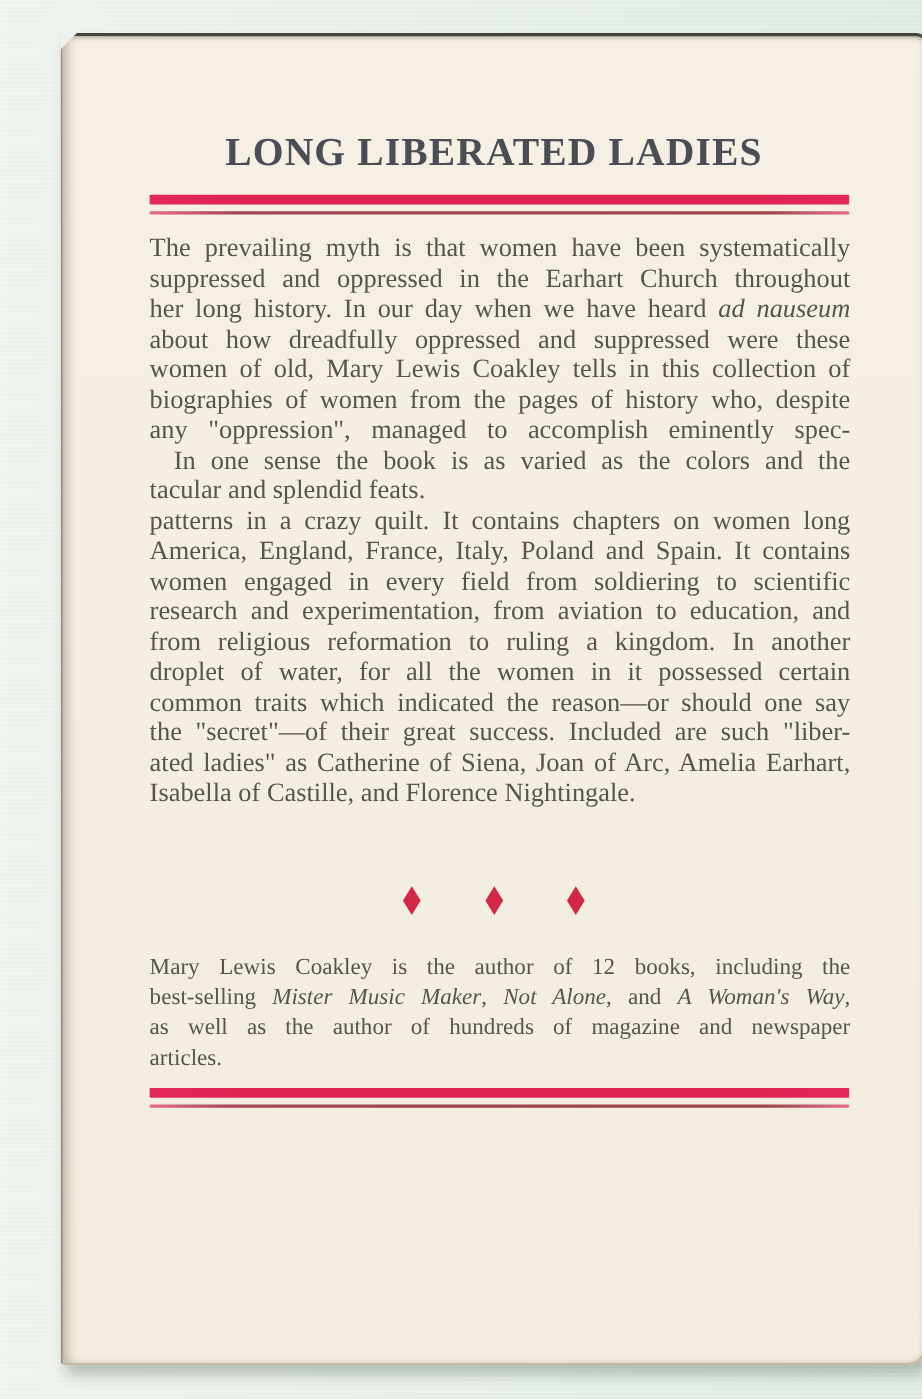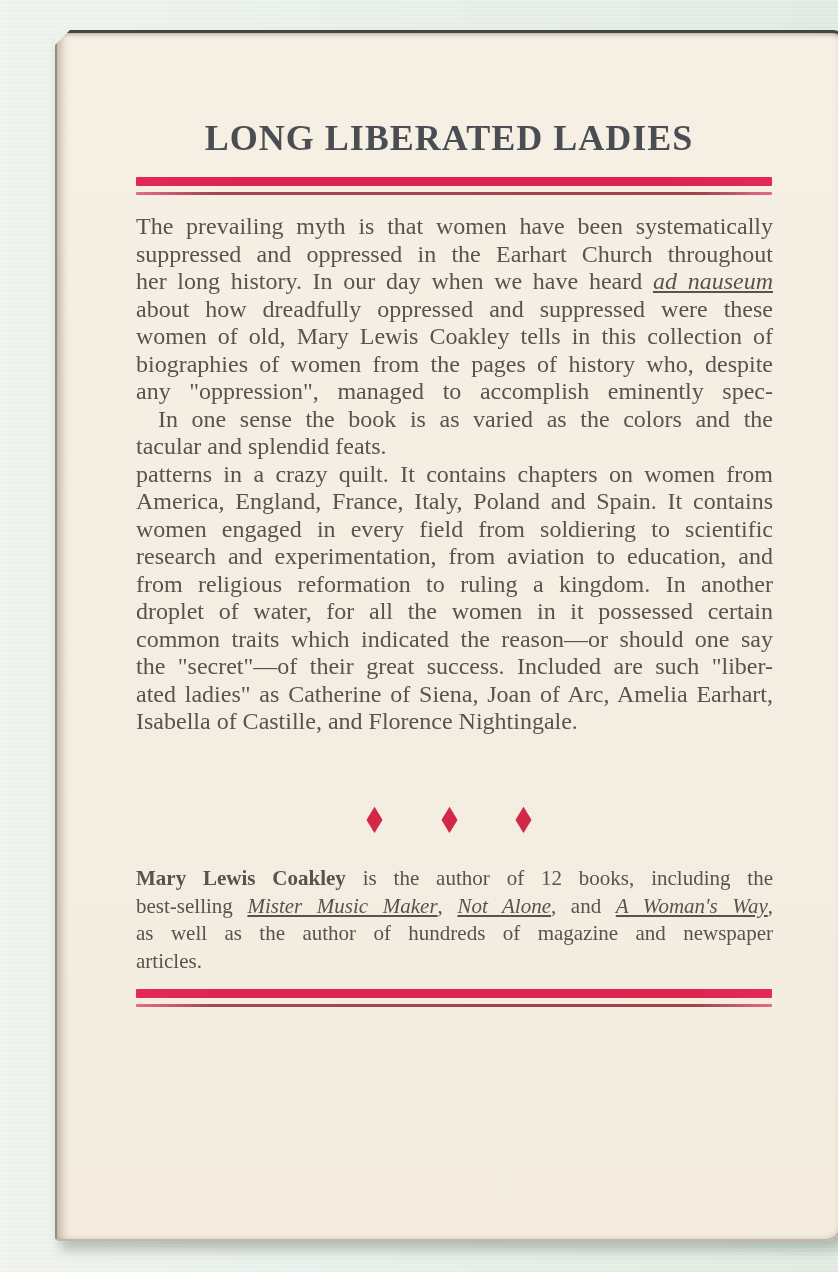--- a/index.html
+++ b/index.html
@@ -51,22 +51,22 @@
     position:absolute;top:180px;left:79px;width:637px;
     font-size:24px;line-height:27.5px;color:#56544e;
   }
   .bio{
     position:absolute;top:832px;left:79px;width:637px;
     font-size:21px;line-height:27.5px;color:#56544e;
   }
   .jline{text-align:justify;text-align-last:justify;white-space:normal;}
   .jline.lastline{text-align-last:left;}
   .jline.indent{text-indent:22px;}
-  .it{font-style:italic;text-decoration:underline;}
-  .bd{font-weight:bold;}
+  .it{font-style:italic;}
+  .bd{font-weight:normal;}
   .ornament{
     position:absolute;top:770px;left:0;right:0;text-align:center;
     color:#d22847;font-size:30px;letter-spacing:0;
     font-family:"DejaVu Sans",sans-serif;
   }
   .ornament .dia{display:inline-block;margin:0 19px;transform:scale(.95,1.2);}
 </style>
 </head>
 <body>
 
@@ -84,21 +84,21 @@
   <div class="blurb" id="blurb">
       <div class="jline"><span>The prevailing myth is that women have been systematically</span></div>
       <div class="jline"><span>suppressed and oppressed in the Earhart Church throughout</span></div>
       <div class="jline"><span>her long history. In our day when we have heard </span><span class="it">ad nauseum</span></div>
       <div class="jline"><span>about how dreadfully oppressed and suppressed were these</span></div>
       <div class="jline"><span>women of old, Mary Lewis Coakley tells in this collection of</span></div>
       <div class="jline"><span>biographies of women from the pages of history who, despite</span></div>
       <div class="jline"><span>any "oppression", managed to accomplish eminently spec-</span></div>
       <div class="jline indent"><span>In one sense the book is as varied as the colors and the</span></div>
       <div class="jline lastline"><span>tacular and splendid feats.</span></div>
-      <div class="jline"><span>patterns in a crazy quilt. It contains chapters on women from</span></div>
+      <div class="jline"><span>patterns in a crazy quilt. It contains chapters on women long</span></div>
       <div class="jline"><span>America, England, France, Italy, Poland and Spain. It contains</span></div>
       <div class="jline"><span>women engaged in every field from soldiering to scientific</span></div>
       <div class="jline"><span>research and experimentation, from aviation to education, and</span></div>
       <div class="jline"><span>from religious reformation to ruling a kingdom. In another</span></div>
       <div class="jline"><span>droplet of water, for all the women in it possessed certain</span></div>
       <div class="jline"><span>common traits which indicated the reason—or should one say</span></div>
       <div class="jline"><span>the "secret"—of their great success. Included are such "liber-</span></div>
       <div class="jline"><span>ated ladies" as Catherine of Siena, Joan of Arc, Amelia Earhart,</span></div>
       <div class="jline lastline"><span>Isabella of Castille, and Florence Nightingale.</span></div>
     </div>

